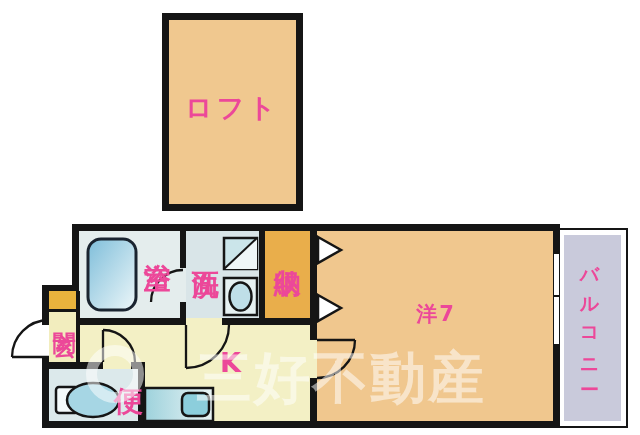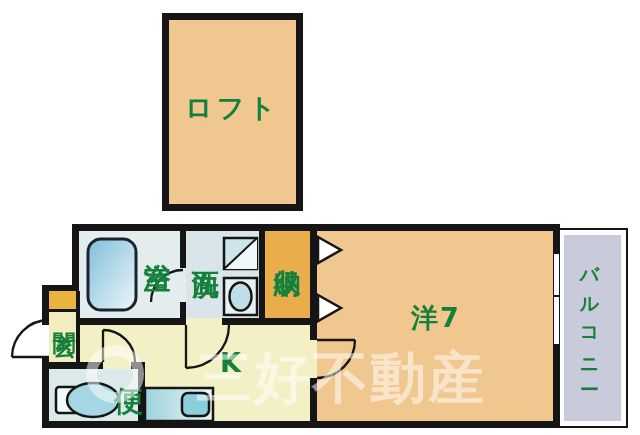--- a/index.html
+++ b/index.html
@@ -4,21 +4,21 @@
 <style>
   html,body{margin:0;padding:0;background:#fff;}
   #canvas{position:relative;width:640px;height:435px;background:#ffffff;overflow:hidden;
           font-family:"DejaVu Sans",sans-serif;color:#111;}
   .abs{position:absolute;}
   
   .fill{position:absolute;z-index:10;}
   .wall{position:absolute;background:#151515;z-index:30;}
   .gap{position:absolute;background:#ffffff;z-index:31;}
   
-  .label{position:absolute;z-index:50;font-weight:bold;color:#15803d;line-height:1.08;}
+  .label{position:absolute;z-index:50;font-weight:bold;color:#ec4899;line-height:1.08;}
   .vtext{writing-mode:vertical-rl;text-orientation:upright;}
   #svg-fixtures{position:absolute;left:0;top:0;z-index:40;}
   
   #watermark{position:absolute;left:0;top:0;width:640px;height:389px;z-index:60;pointer-events:none;}
   #watermark-text{position:absolute;left:196px;top:341px;font-size:56px;font-weight:bold;
                   letter-spacing:2px;color:rgba(255,255,255,0.52);white-space:nowrap;}
   #watermark-logo{position:absolute;left:86px;top:345px;width:58px;height:58px;border-radius:50%;
                   border:11px solid rgba(255,255,255,0.52);box-sizing:border-box;}
 </style>
 </head>
@@ -130,21 +130,21 @@
     <polygon points="318,237 341,250 318,263" fill="#ffffff" stroke="#151515" stroke-width="2.5"></polygon>
     <polygon points="318,295 341,308 318,321" fill="#ffffff" stroke="#151515" stroke-width="2.5"></polygon>
   </svg>
 
   <div class="label vtext" style="left:143px;top:242px;font-size:27px;">浴室</div>
   <div class="label vtext" style="left:191px;top:250px;font-size:27px;">洗面</div>
   <div class="label vtext" style="left:273px;top:248px;font-size:27px;">収納</div>
   <div class="label vtext" style="left:52px;top:314px;font-size:23px;">玄関</div>
   <div class="label" style="left:114px;top:386px;font-size:29px;">便</div>
   <div class="label" style="left:220px;top:348px;font-size:27px;">K</div>
-  <div class="label" style="left:396px;top:303px;width:80px;text-align:center;font-size:27px;letter-spacing:2px;">洋7</div>
+  <div class="label" style="left:396px;top:303px;width:80px;text-align:center;font-size:21px;letter-spacing:2px;">洋7</div>
   <div class="label vtext" style="left:580px;top:252px;font-size:19px;letter-spacing:10px;font-weight:bold;">バルコニー</div>
 
   <div id="watermark">
     <div id="watermark-logo"></div>
     <div id="watermark-text">三好不動産</div>
   </div>
 
 </div>
 
 </body></html>

